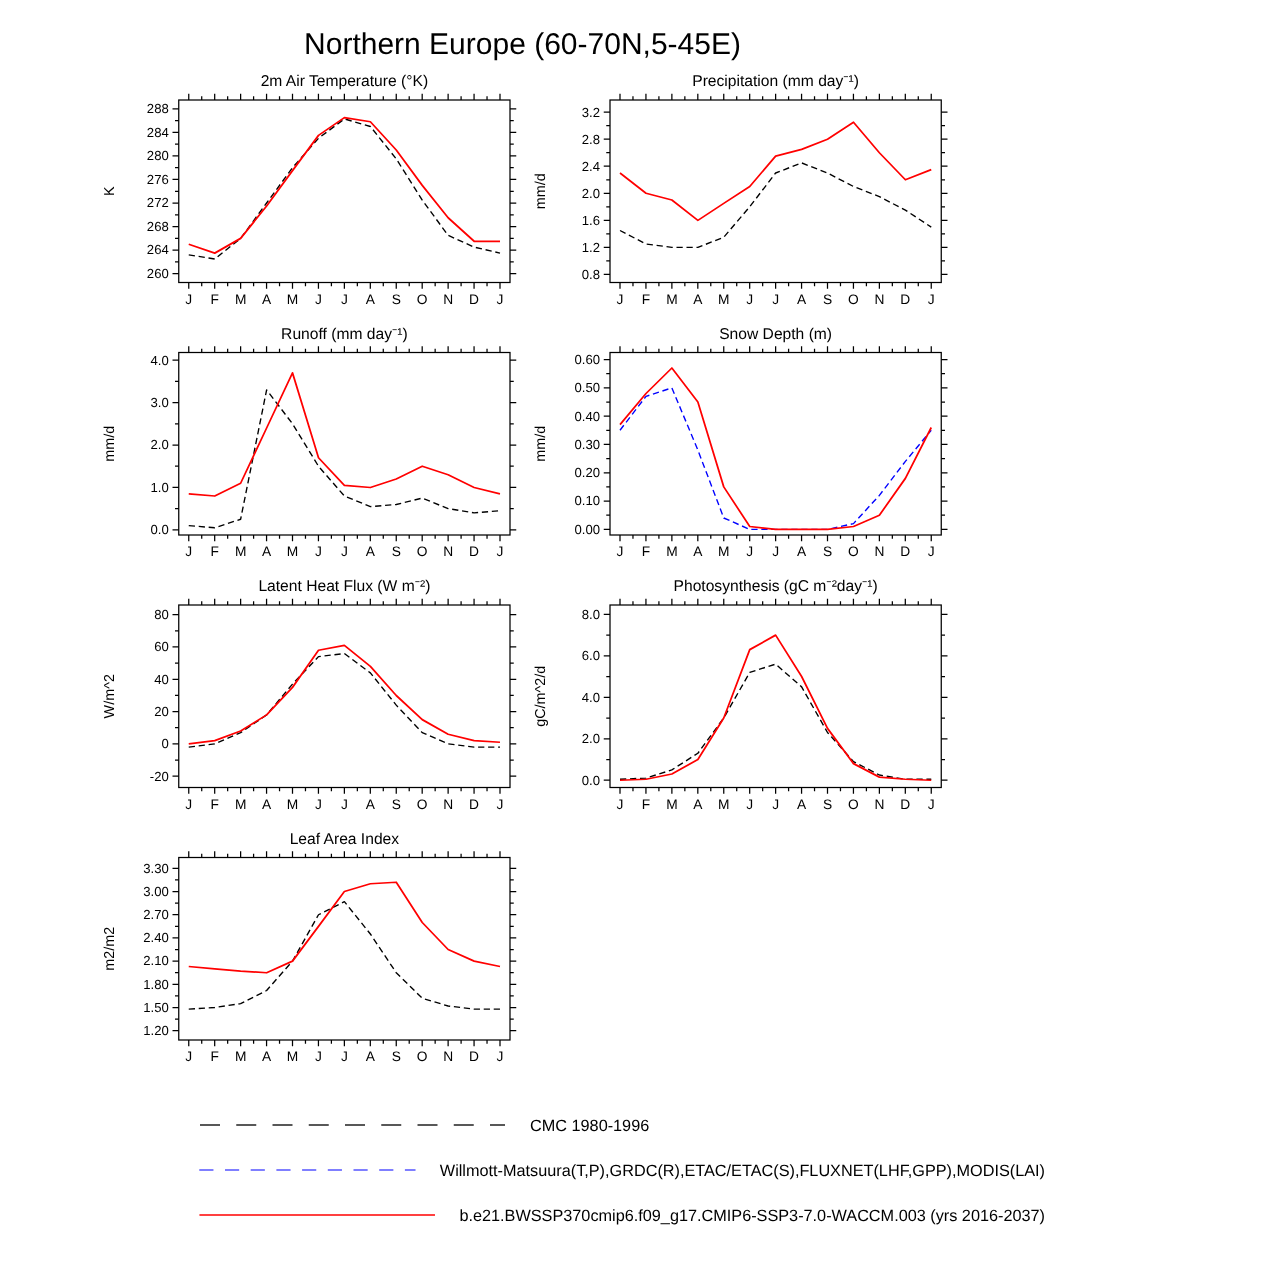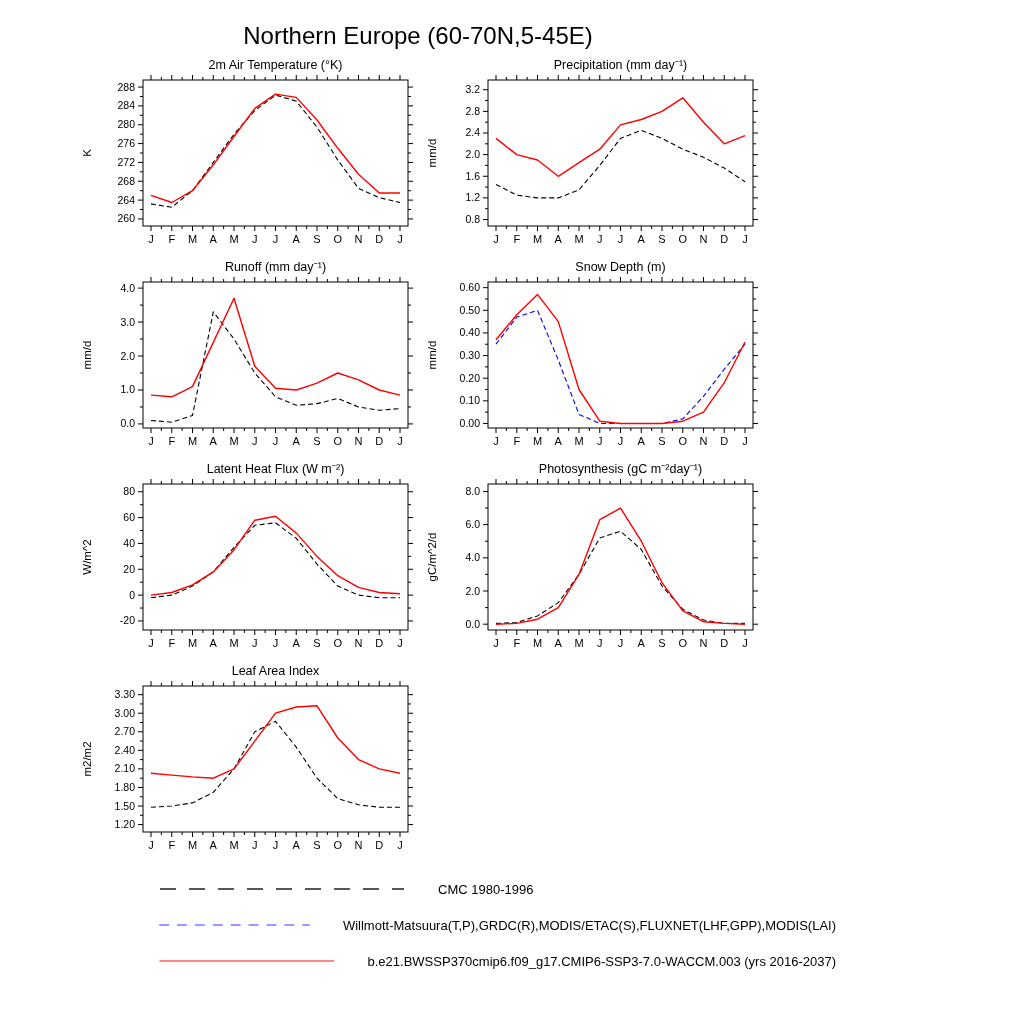--- a/index.html
+++ b/index.html
@@ -4,21 +4,21 @@
 <style>
   html,body{margin:0;padding:0;background:#ffffff;}
   .page{width:836px;height:1024px;background:#ffffff;position:relative;overflow:hidden;
         font-family:"Liberation Sans", sans-serif;}
   .fig-title{font-size:24px;font-weight:400;color:#000;text-align:center;
              margin:0;padding-top:22px;padding-bottom:6px;font-family:"Liberation Sans", sans-serif;}
   .grid{display:grid;grid-template-columns:345px 345px;justify-content:center;}
   .panel{width:345px;height:202px;}
   svg text{font-family:"Liberation Sans", sans-serif;fill:#000;}
   .legend{margin:18px 0 0 158px;}
-  .legend-row{display:flex;align-items:flex-start;gap:32px;height:36px;
+  .legend-row{display:flex;align-items:center;gap:18px;height:36px;
               font-size:13px;color:#000;white-space:nowrap;}
 </style>
 </head>
 <body>
 
 <div class="page">
   <h1 class="fig-title">Northern Europe (60-70N,5-45E)</h1>
 
   <div class="grid">
     <div class="panel"><svg viewBox="0 0 345 202" width="345" height="202">
@@ -733,21 +733,21 @@
       <div class="legend-row">
         <svg width="248" height="14" viewBox="0 0 248 14">
           <line x1="2" x2="246" y1="7" y2="7" stroke="#222222" stroke-width="1.3" stroke-dasharray="16,13"></line>
         </svg>
         <span>CMC 1980-1996</span>
       </div>
       <div class="legend-row">
         <svg width="248" height="14" viewBox="0 0 248 14">
           <line x1="2" x2="246" y1="7" y2="7" stroke="#0000ff" stroke-width="1.3" stroke-dasharray="16,13"></line>
         </svg>
-        <span>Willmott-Matsuura(T,P),GRDC(R),MODIS/ETAC(S),FLUXNET(LHF,GPP),MODIS(LAI)</span>
+        <span>Willmott-Matsuura(T,P),GRDC(R),ETAC/ETAC(S),FLUXNET(LHF,GPP),MODIS(LAI)</span>
       </div>
       <div class="legend-row">
         <svg width="248" height="14" viewBox="0 0 248 14">
           <line x1="2" x2="246" y1="7" y2="7" stroke="#ff0000" stroke-width="1.3"></line>
         </svg>
         <span>b.e21.BWSSP370cmip6.f09_g17.CMIP6-SSP3-7.0-WACCM.003 (yrs 2016-2037)</span>
       </div>
     </div>
 </div>
 

